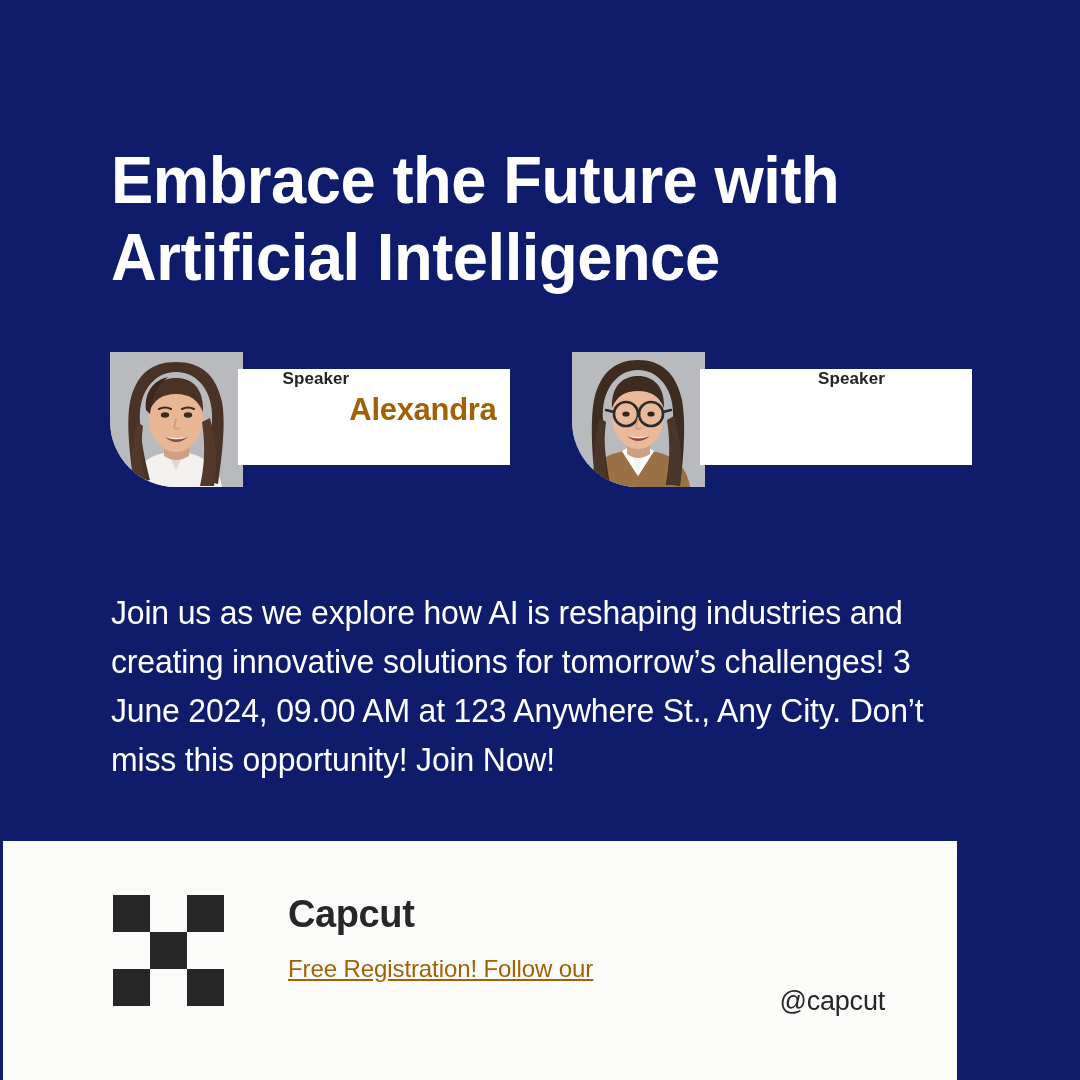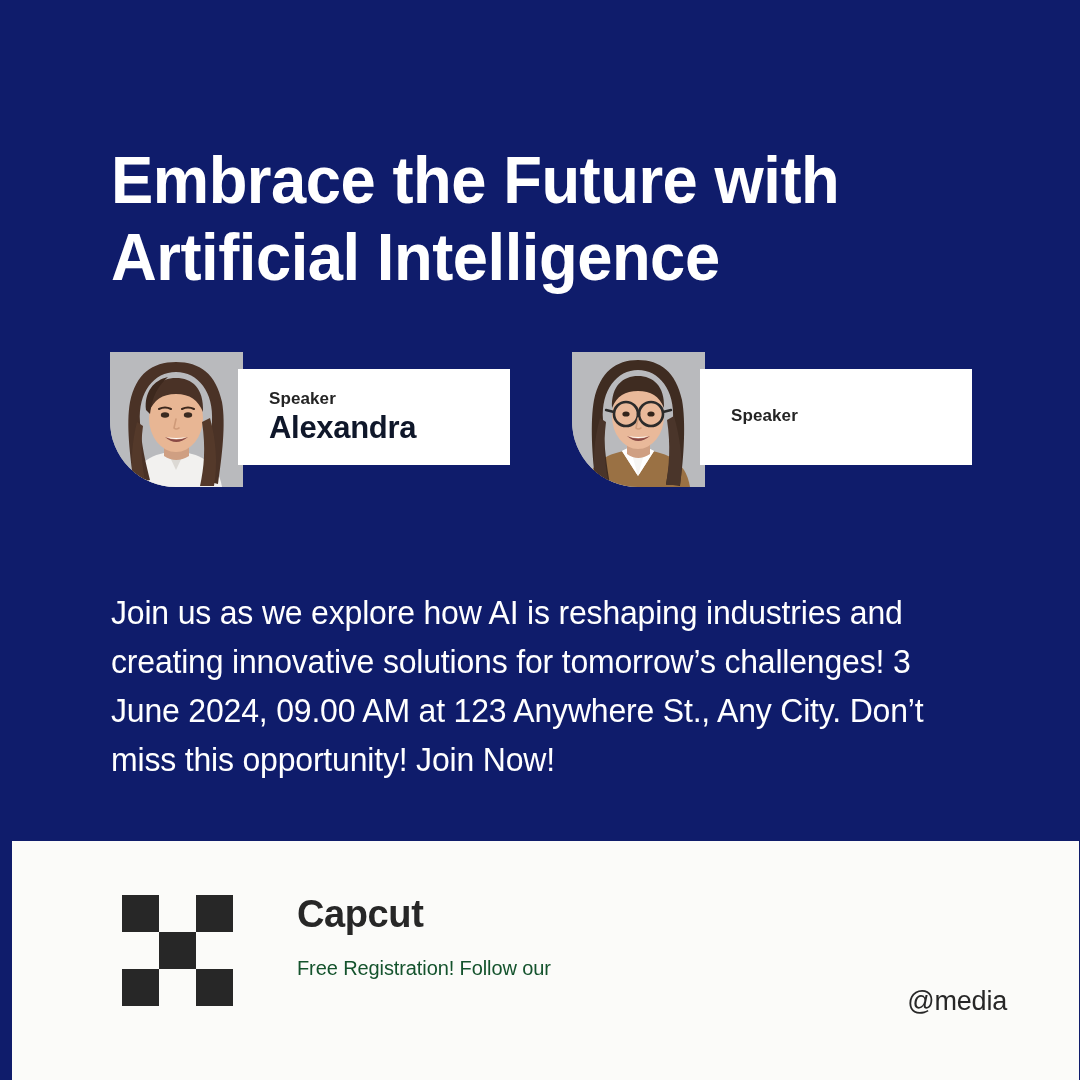--- a/index.html
+++ b/index.html
@@ -68,65 +68,67 @@
 
   .label-card {
     position: absolute;
     top: 17px;
     left: 128px;
     height: 96px;
     background: #ffffff;
     padding: 0 0 0 31px;
     box-sizing: border-box;
     display: flex;
-    flex-direction: column;
+    flex-direction: row;
     justify-content: center;
   }
   .speaker-card.one .label-card { width: 272px; }
   .speaker-card.two .label-card { width: 272px; }
 
   .role {
     font-size: 17px;
     font-weight: 700;
     color: #242424;
     line-height: 1.2;
     margin-bottom: 2px;
     letter-spacing: 0.1px;
   }
   .sname {
     font-size: 31px;
     font-weight: 700;
-    color: #0f172a;
+    color: #a16207;
     line-height: 1.1;
     letter-spacing: -0.3px;
+    margin-top: 24px;
   }
 
   
   .body-copy {
     position: absolute;
     left: 111px;
     top: 555px;
     width: 880px;
     color: #ffffff;
     font-size: 33px;
     font-weight: 500;
     line-height: 49px;
     letter-spacing: -0.2px;
     transform: scaleX(0.97);
     transform-origin: left top;
   }
 
   
   .footer {
     position: absolute;
-    left: 12px;
+    left: 3px;
     top: 841px;
-    width: 1067px;
+    width: 928px;
     height: 239px;
     background: #fbfbf9;
+    padding-left: 26px;
   }
   .logo-mark {
     position: absolute;
     left: 110px;
     top: 895px - 841px;
     top: 54px;
     width: 111px;
     height: 111px;
   }
   .logo-mark .cell {
@@ -148,25 +150,26 @@
   }
   .brand-name {
     font-size: 38px;
     font-weight: 700;
     color: #272727;
     line-height: 1.1;
     letter-spacing: -0.4px;
     margin-bottom: 16px;
   }
   .brand-tagline {
-    font-size: 20px;
+    font-size: 24px;
     font-weight: 400;
-    color: #14532d;
+    color: #a16207;
     line-height: 33px;
     letter-spacing: -0.1px;
+    text-decoration: underline;
   }
   .handle {
     position: absolute;
     right: 72px;
     top: 145px;
     font-size: 27px;
     font-weight: 400;
     color: #272727;
     letter-spacing: -0.2px;
   }
@@ -276,17 +279,17 @@
       <span class="cell c-br"></span>
     </div>
 
     <div class="brand-block">
       <div class="brand-name">Capcut</div>
       <div class="brand-tagline">
         <div>Free Registration! Follow our</div>
       </div>
     </div>
 
-    <div class="handle">@media</div>
+    <div class="handle">@capcut</div>
 
   </div>
 
 </div>
 
 </body></html>

